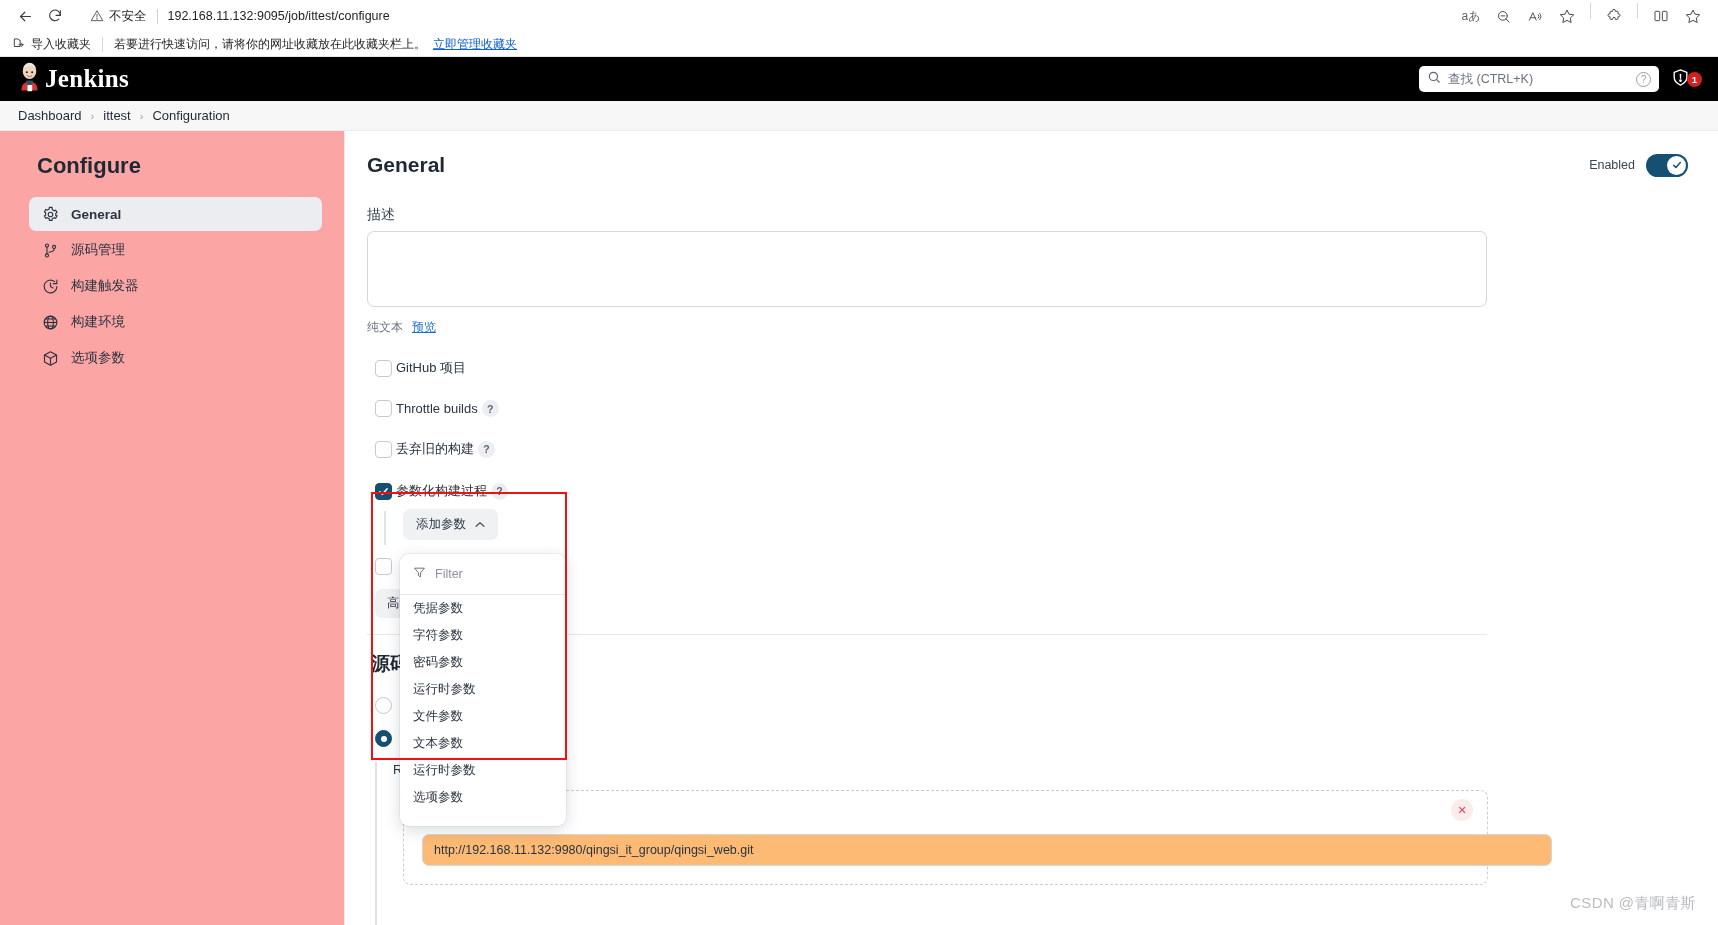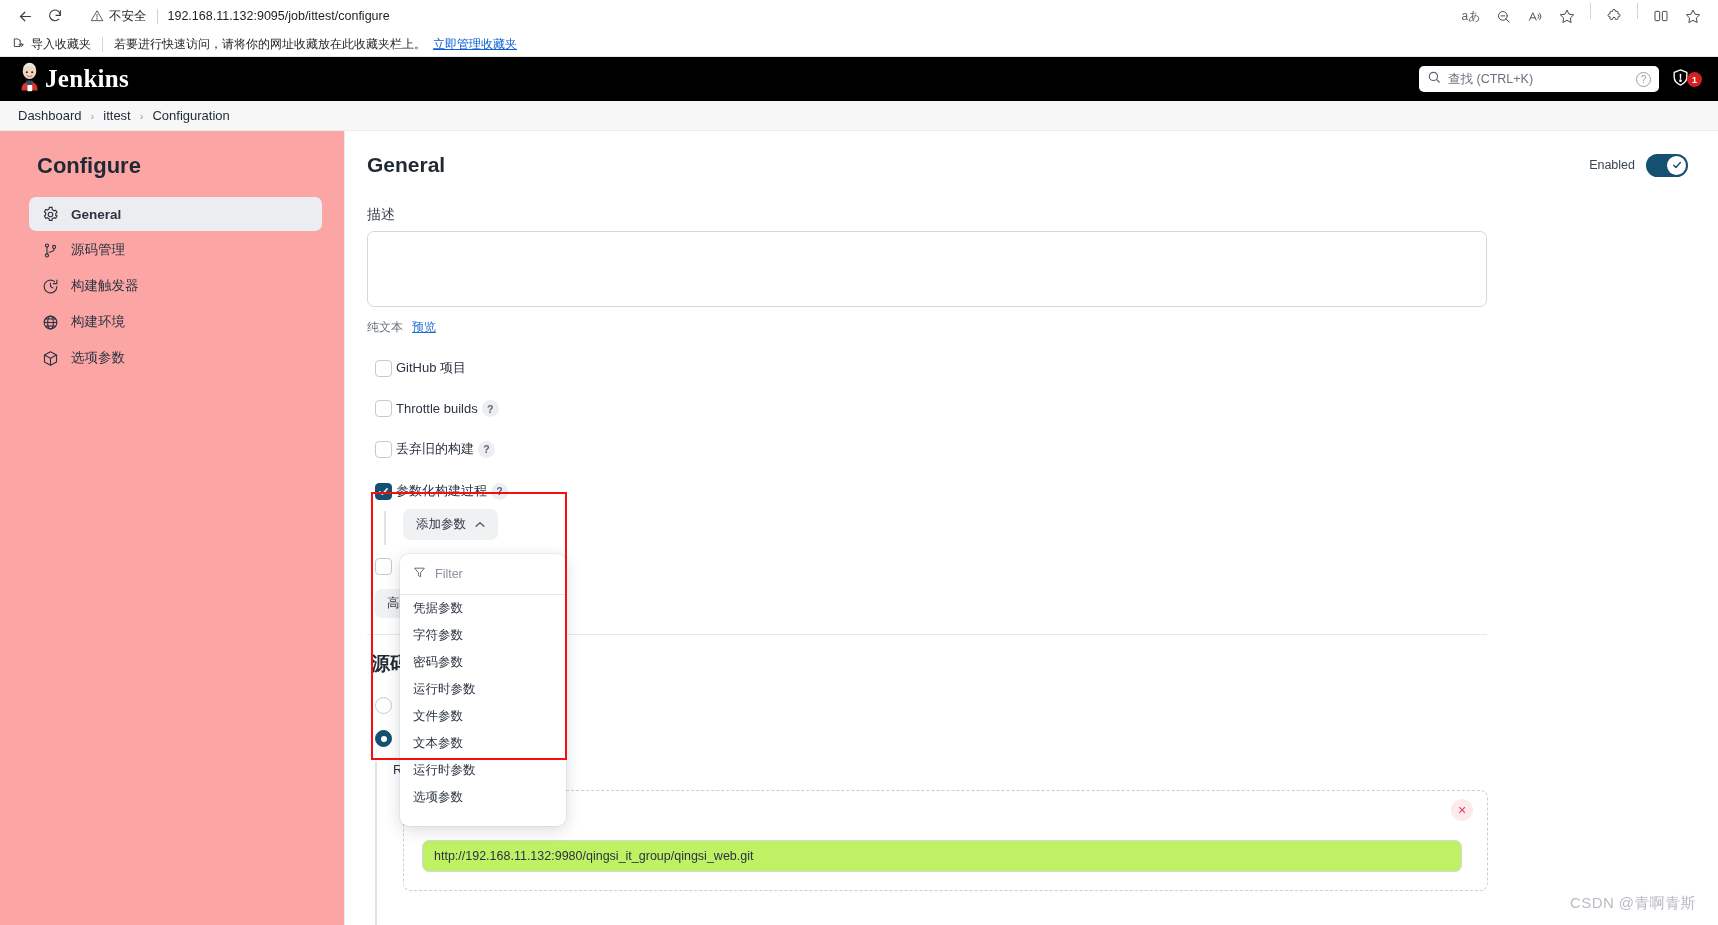--- a/index.html
+++ b/index.html
@@ -316,27 +316,27 @@
     margin-left: 10px;
     width: 1085px;
     border: 1px dashed #c9ced6;
     border-radius: 8px;
     padding: 16px 18px 18px 18px;
     position: relative;
     background: #fff;
   }
   .repo-url-label { display: flex; align-items: center; gap: 9px; font-size: 12.5px; color: #3a4552; }
   .repo-input {
-    margin-top: 16px;
-    width: 1040px; height: 32px;
+    margin-top: 10px;
+    width: 1130px; height: 32px;
     border: 1px solid #d4d8de; border-radius: 7px;
     padding: 0 11px;
     font-family: inherit; font-size: 12.5px; color: #2b3440;
     outline: none;
-    background: #bef264;
+    background: #fdba74;
   }
   .del-btn {
     position: absolute; right: 14px; top: 8px;
     width: 22px; height: 22px; border-radius: 50%;
     background: #fdeaea; color: #e0435a;
     display: flex; align-items: center; justify-content: center;
     font-size: 11px; cursor: pointer;
   }
 
   .watermark {

